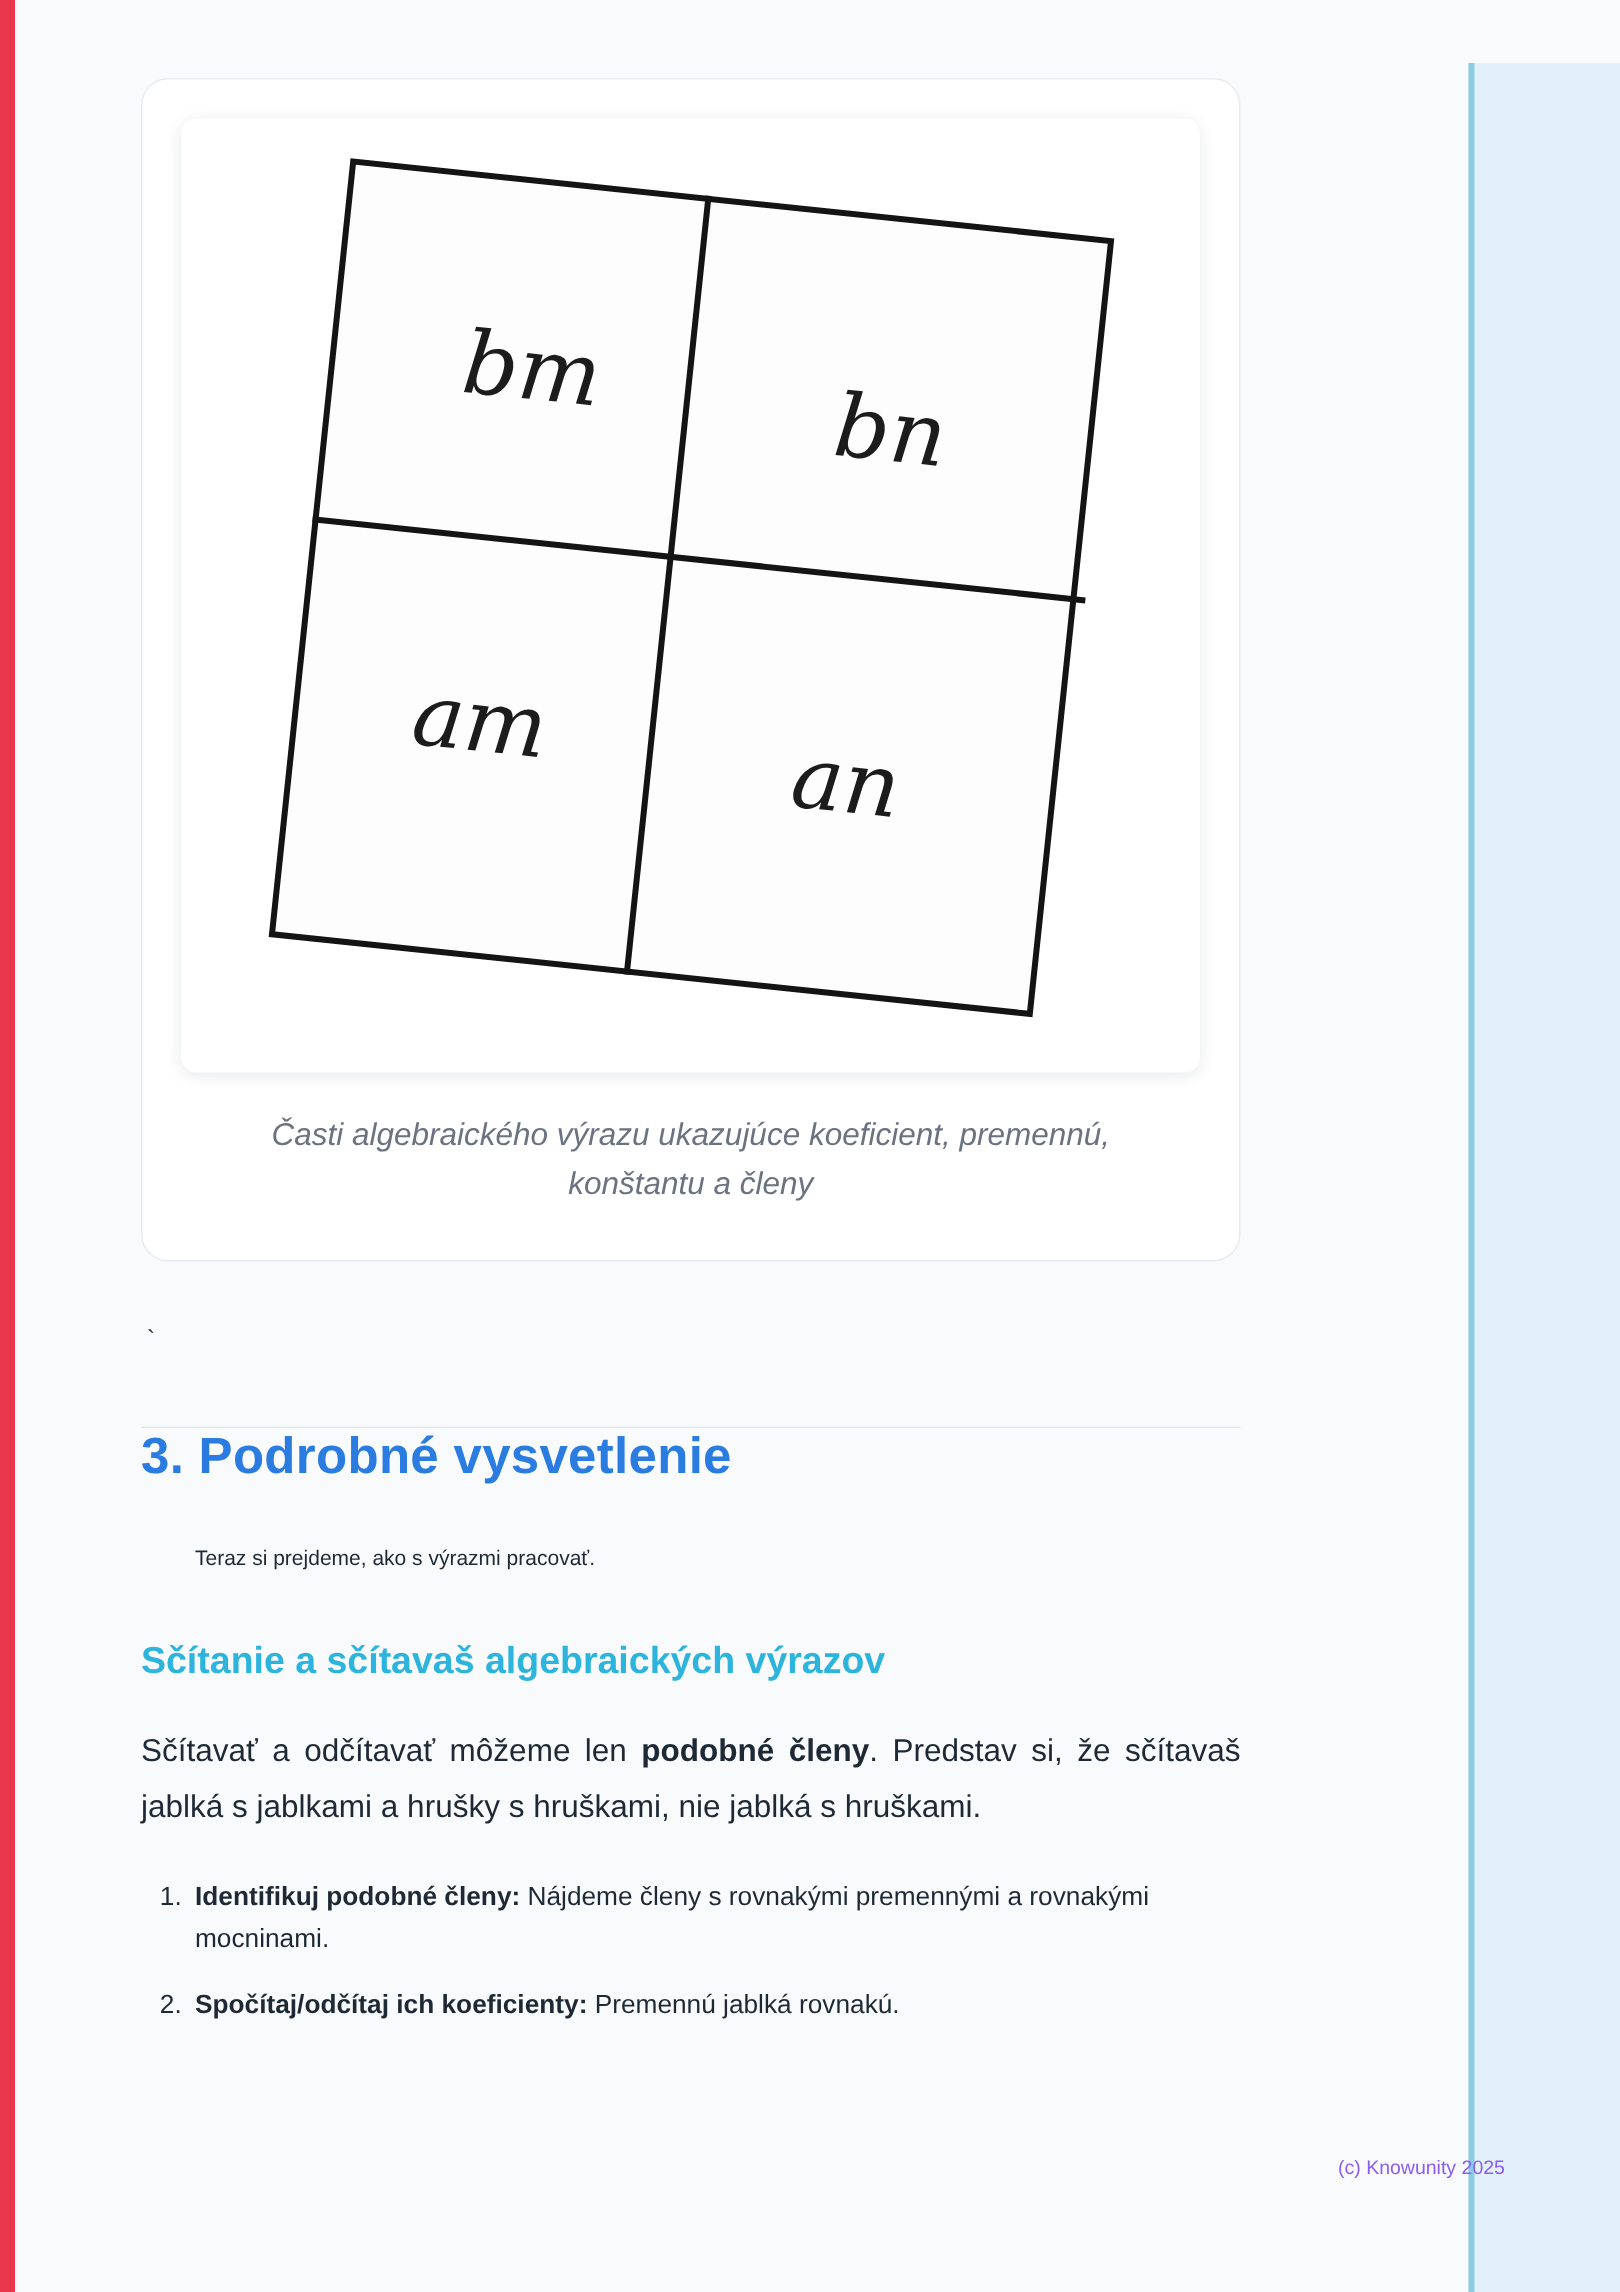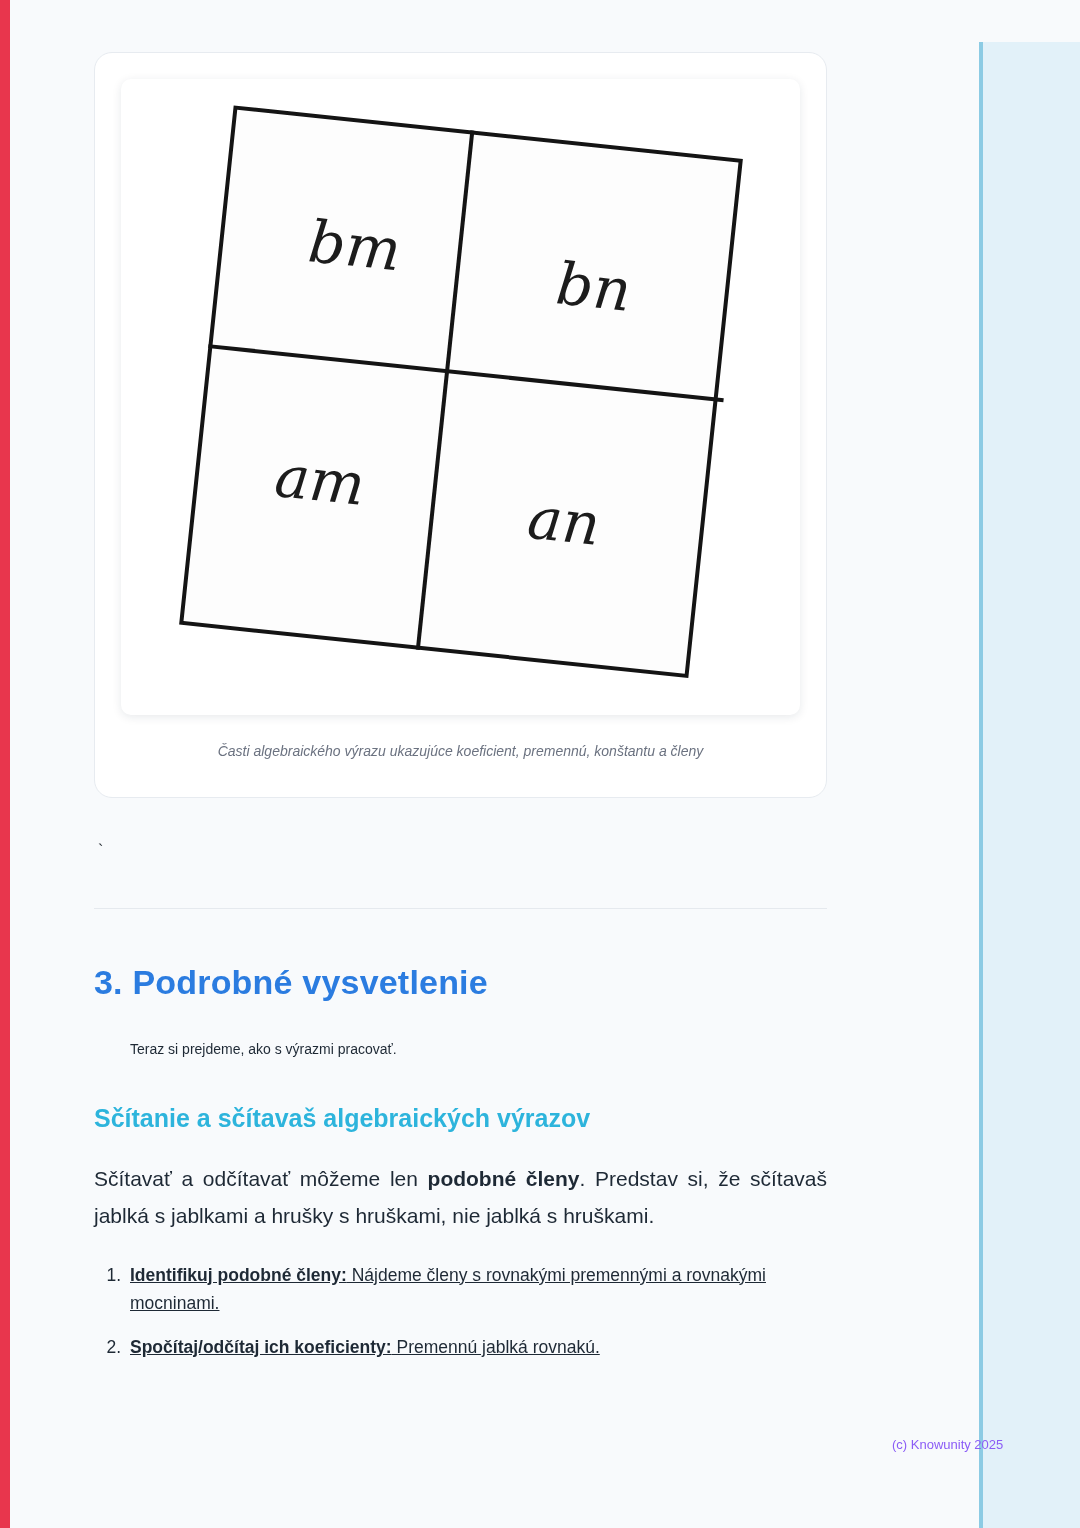--- a/index.html
+++ b/index.html
@@ -84,39 +84,38 @@
   .q-tl { left: 26%; top: 24%; }
   .q-tr { left: 74%; top: 27%; }
   .q-bl { left: 24%; top: 70%; }
   .q-br { left: 73%; top: 73%; }
 
   .figure-caption {
     margin: 26px auto 0 auto;
     max-width: 640px;
     text-align: center;
     font-style: italic;
-    font-size: 14px;
+    font-size: 21px;
     line-height: 1.55;
     color: #6b7280;
   }
 
   .stray-backtick {
     margin: 44px 0 0 4px;
     font-size: 16px;
     color: #30363d;
   }
 
   .section-divider {
     border: none;
     border-top: 1px solid #e5e9ee;
     margin-top: 48px;
   }
 
   .section-heading {
-    margin-top: 54px;
     font-size: 34px;
     font-weight: 700;
     color: #2b7ce0;
     letter-spacing: 0.2px;
   }
 
   .intro-paragraph {
     margin-top: 36px;
     font-size: 14px;
     line-height: 1.6;
@@ -135,21 +134,20 @@
     font-size: 21px;
     line-height: 1.75;
     text-align: justify;
   }
 
   ol.steps {
     margin-top: 26px;
     padding-left: 32px;
     font-size: 17.5px;
     line-height: 1.6;
-    text-decoration: underline;
   }
   ol.steps li { margin-bottom: 16px; padding-left: 4px; }
 
   .examples-label {
     margin-top: 30px;
     font-size: 17.5px;
     font-weight: 700;
   }
 
   .copyright-note {

